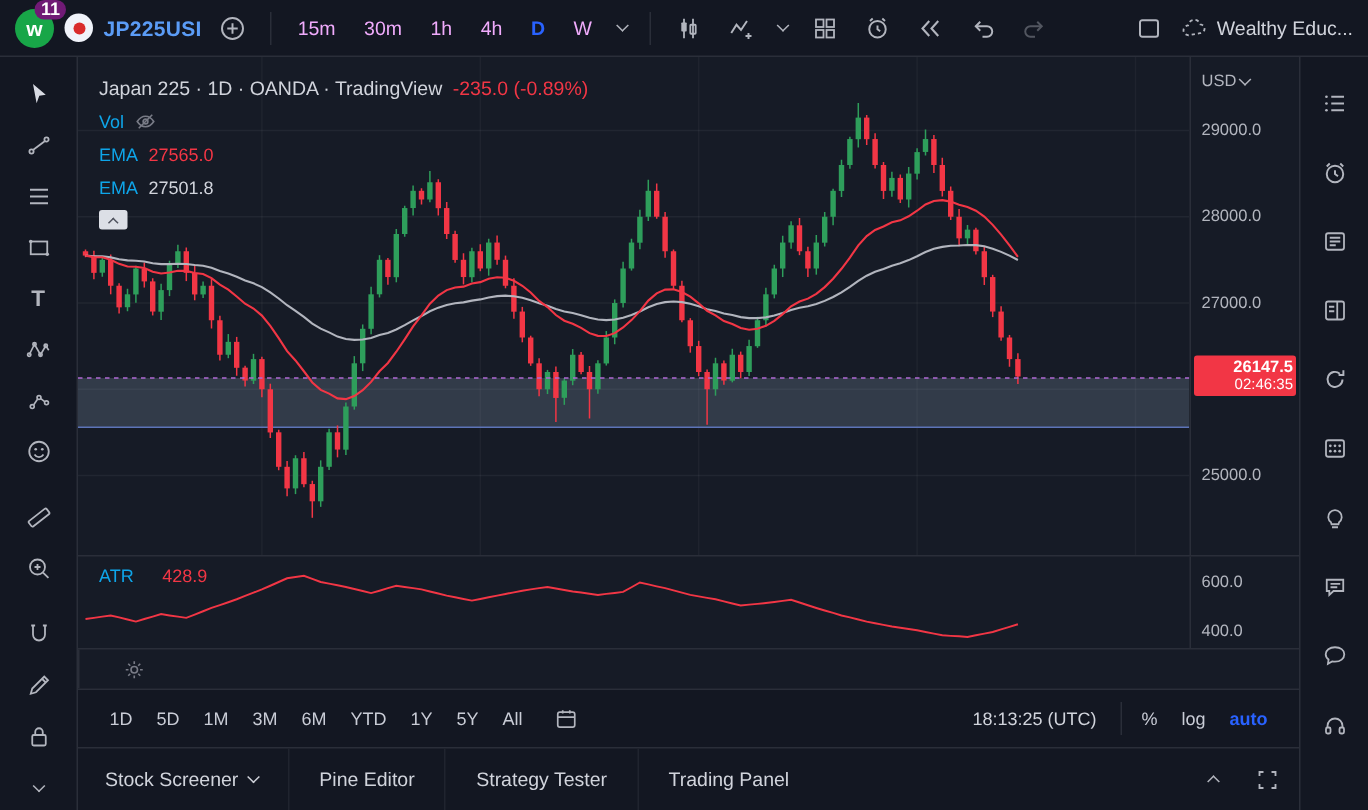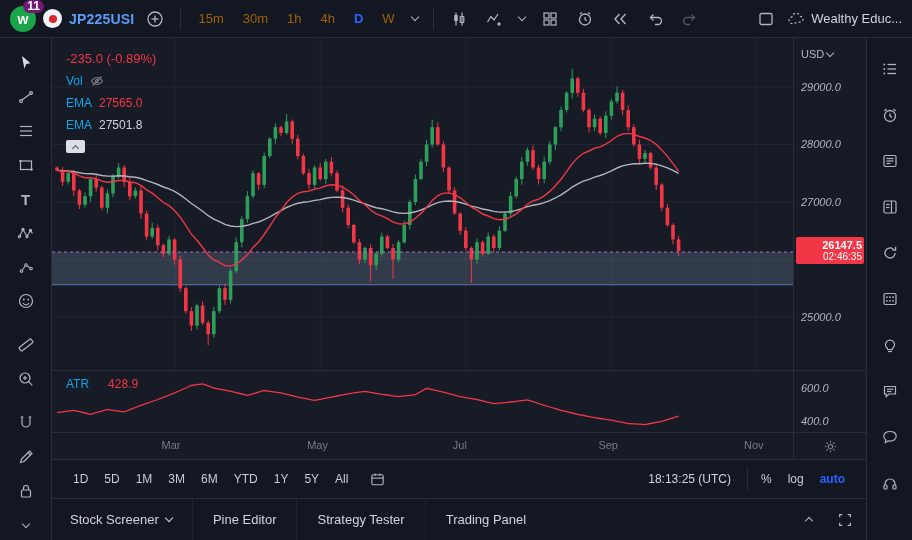--- a/index.html
+++ b/index.html
@@ -20,21 +20,21 @@
   }
   .logo { width:26px; height:26px; border-radius:50%; background:#18a648;
     display:flex; align-items:center; justify-content:center; color:#fff;
     font-weight:bold; font-size:14px; position:relative; flex:0 0 auto; cursor:pointer; }
   .badge { position:absolute; top:-6px; right:-8px; background:#701a75; color:#fff;
     border-radius:9px; font-size:12px; font-weight:bold; padding:1px 4px; line-height:11px; }
   .flag { width:19px; height:19px; border-radius:50%; background:#f0f3fa; position:relative; flex:0 0 auto; }
   .flag::after { content:""; position:absolute; left:5.5px; top:5.5px; width:8px; height:8px;
     border-radius:50%; background:#d92b2b; }
   .symbol { color:#5b9cf6; font-weight:bold; font-size:14px; letter-spacing:.2px; cursor:pointer; }
-  .tf { padding:4px 6px; font-size:13px; color:#a16207; border-radius:3px; cursor:pointer; }
+  .tf { padding:4px 6px; font-size:13px; color:#f0abfc; border-radius:3px; cursor:pointer; }
   .tf.active { color:#2962ff; font-weight:bold; }
   .sep { width:1px; height:22px; background:#2a2e39; margin:0 4px; flex:0 0 auto; }
   .tbicon { width:28px; height:26px; display:flex; align-items:center; justify-content:center;
     color:#b2b5be; border-radius:4px; cursor:pointer; flex:0 0 auto; }
   .tbicon.dim { opacity:.4; }
   .chev { width:6px; height:6px; border-right:1.5px solid currentColor; border-bottom:1.5px solid currentColor;
     display:inline-block; transform:rotate(45deg); margin-top:-3px; }
   .chev.up { transform:rotate(-135deg); margin-top:3px; }
   .chevbtn { color:#b2b5be; padding:0 4px; cursor:pointer; display:flex; align-items:center; }
   .account { display:flex; align-items:center; gap:6px; color:#d1d4dc; overflow:hidden; min-width:0; cursor:pointer; }
@@ -65,21 +65,21 @@
 
   
   .main { position:absolute; top:38px; left:52px; right:46px; bottom:0;
     display:flex; flex-direction:column; background:#161b26; }
   .pane-main { height:332px; display:flex; position:relative; }
   .pane-atr { height:62px; display:flex; position:relative; border-top:1px solid #2a2e39; }
   .plot { width:741px; position:relative; overflow:hidden; }
   .plot svg { display:block; }
   .scale { width:73px; border-left:1px solid #2a2e39; position:relative;
     font-size:11px; color:#b2b5be; overflow:visible; }
-  .pl { position:absolute; left:7px; line-height:14px;font-style:italic; }
+  .pl { position:absolute; left:7px; line-height:14px; }
   .usd { position:absolute; top:10px; left:7px; display:flex; align-items:center; gap:3px;
     font-size:11px; color:#b2b5be; cursor:pointer; }
   #last-price-box { position:absolute; left:2px; right:2px; background:#f23645; color:#fff;
     border-radius:2px; text-align:right; padding:2px 2px; z-index:2; cursor:pointer; }
   #last-price-box .l1 { font-size:11px; font-weight:bold; line-height:12px; }
   #last-price-box .l2 { font-size:10px; line-height:11px; }
 
   
   .legend { position:absolute; top:9px; left:14px; z-index:3; }
   .lrow { height:23px; display:flex; align-items:center; gap:7px; }
@@ -628,20 +628,21 @@
             <line x1="621.0" y1="185.3" x2="621.0" y2="206.5" stroke="#f23645"></line>
             <rect x="619.2" y="187.0" width="3.6" height="14.4" fill="#f23645"></rect>
             <line x1="626.6" y1="197.5" x2="626.6" y2="218.0" stroke="#f23645"></line>
             <rect x="624.8" y="201.4" width="3.6" height="11.6" fill="#f23645"></rect>
             <polyline points="5.0,132.4 10.6,132.8 16.2,132.9 21.8,133.6 27.4,134.8 33.0,135.6 38.6,135.8 44.2,136.3 49.8,137.5 55.4,138.1 61.0,138.1 66.6,137.8 72.2,138.0 77.8,138.7 83.4,139.2 89.0,140.5 94.6,142.6 100.2,144.3 105.8,146.5 111.4,149.0 117.0,150.9 122.6,153.4 128.2,156.9 133.8,161.0 139.4,165.5 145.0,169.2 150.6,173.3 156.2,177.7 161.8,181.1 167.4,183.6 173.0,186.4 178.6,188.0 184.2,188.6 189.8,188.3 195.4,187.3 201.0,185.4 206.6,184.0 212.2,181.7 217.8,178.8 223.4,175.6 229.0,172.7 234.6,169.5 240.2,167.1 245.8,165.3 251.4,164.2 257.0,163.6 262.6,162.4 268.2,161.6 273.8,160.3 279.4,159.4 285.0,159.1 290.6,159.5 296.2,160.5 301.8,162.1 307.4,164.2 313.0,165.8 318.6,168.0 324.2,169.7 329.8,170.7 335.4,172.1 341.0,173.9 346.6,175.0 352.2,175.4 357.8,175.0 363.4,173.8 369.0,172.0 374.6,169.7 380.2,166.8 385.8,164.6 391.4,163.4 397.0,163.0 402.6,163.4 408.2,164.5 413.8,166.1 419.4,168.1 425.0,169.4 430.6,171.0 436.2,172.0 441.8,173.4 447.4,174.1 453.0,174.1 458.6,173.6 464.2,172.4 469.8,170.7 475.4,168.6 481.0,167.2 486.6,166.2 492.2,164.7 497.8,162.6 503.4,160.0 509.0,156.9 514.6,153.2 520.2,149.2 525.8,145.8 531.4,143.2 537.0,141.3 542.6,139.1 548.2,137.5 553.8,135.4 559.4,132.8 565.0,130.0 570.6,127.9 576.2,126.6 581.8,125.8 587.4,125.7 593.0,125.3 598.6,125.4 604.2,126.2 609.8,127.8 615.4,129.9 621.0,132.4 626.6,135.3" fill="none" stroke="#b2b5be" stroke-width="1.4"></polyline>
             <polyline points="5.0,132.4 10.6,133.4 16.2,133.5 21.8,135.2 27.4,137.9 33.0,139.7 38.6,139.8 44.2,140.7 49.8,143.2 55.4,144.3 61.0,143.7 66.6,142.5 72.2,142.6 77.8,144.0 83.4,144.7 89.0,147.4 94.6,151.8 100.2,155.1 105.8,159.7 111.4,164.5 117.0,167.7 122.6,172.4 128.2,179.2 133.8,187.4 139.4,196.1 145.0,202.3 150.6,209.5 156.2,217.0 161.8,221.9 167.4,224.4 173.0,227.6 178.6,228.1 184.2,226.0 189.8,222.1 195.4,216.6 201.0,209.5 206.6,204.0 212.2,196.5 217.8,188.2 223.4,179.6 229.0,172.3 234.6,164.5 240.2,159.0 245.8,155.4 251.4,153.7 257.0,153.1 262.6,151.0 268.2,150.1 273.8,147.8 279.4,146.8 285.0,147.2 290.6,149.2 296.2,152.5 301.8,157.0 307.4,162.6 313.0,166.7 318.6,172.0 324.2,175.8 329.8,177.8 335.4,180.6 341.0,184.1 346.6,185.9 352.2,186.0 357.8,184.1 363.4,180.3 369.0,175.4 374.6,169.4 380.2,162.4 385.8,157.6 391.4,155.1 397.0,154.9 402.6,156.7 408.2,159.8 413.8,164.2 419.4,169.2 425.0,172.2 430.6,176.0 436.2,178.0 441.8,180.7 447.4,181.8 453.0,181.2 458.6,179.2 464.2,175.9 469.8,171.4 475.4,166.2 481.0,163.0 486.6,161.1 492.2,157.9 497.8,153.4 503.4,147.8 509.0,141.2 514.6,133.7 520.2,125.6 525.8,119.4 531.4,115.3 537.0,113.0 542.6,110.2 548.2,108.9 553.8,106.2 559.4,102.5 565.0,98.3 570.6,96.0 576.2,95.4 581.8,96.4 587.4,98.5 593.0,100.0 598.6,102.5 604.2,106.4 609.8,111.9 615.4,118.4 621.0,125.6 626.6,133.2" fill="none" stroke="#f23645" stroke-width="1.4"></polyline>
             <line x1="0" y1="214.0" x2="741" y2="214.0" stroke="#b06ad4" stroke-dasharray="3 3"></line>
           </svg>
         <div class="legend">
           <div class="lrow">
+            <span class="title">Japan 225 · 1D · OANDA · TradingView</span>
             <span class="red">-235.0 (-0.89%)</span>
           </div>
           <div class="lrow small">
             <span class="muted">Vol</span>
             <span class="eye">
               <svg width="14" height="14" viewBox="0 0 14 14" fill="none" stroke="currentColor" stroke-width="1.1">
                   <path d="M1.5 7s2.3-3.5 5.5-3.5S12.5 7 12.5 7 10.2 10.5 7 10.5 1.5 7 1.5 7z"></path>
                   <circle cx="7" cy="7" r="1.6"></circle>
                   <line x1="2.5" y1="11.5" x2="11.5" y2="2.5"></line>
                 </svg>
@@ -686,27 +687,20 @@
           <span class="red">428.9</span>
         </div>
       </div>
       <div class="scale" id="scale-atr">
           <div class="pl" style="top: 9.995px;">600.0</div>
           <div class="pl" style="top: 42.995px;">400.0</div>
         </div>
     </div>
 
     <div class="time-axis">
-      <div class="tl" id="time-labels">
-          <span style="left: 109.6px;">Mar</span>
-          <span style="left: 255.2px;">May</span>
-          <span style="left: 400.8px;">Jul</span>
-          <span style="left: 546.4px;">Sep</span>
-          <span style="left: 692px;">Nov</span>
-        </div>
       <div class="gear-cell">
         <svg width="15" height="15" viewBox="0 0 18 18" fill="none" stroke="currentColor" stroke-width="1.3">
             <circle cx="9" cy="9" r="2.6"></circle>
             <path d="M9 2.2v2.2M9 13.6v2.2M2.2 9h2.2M13.6 9h2.2M4.2 4.2l1.6 1.6M12.2 12.2l1.6 1.6M13.8 4.2l-1.6 1.6M5.8 12.2l-1.6 1.6"></path>
           </svg>
       </div>
     </div>
 
     <div class="btb">
       <span class="range">1D</span>

